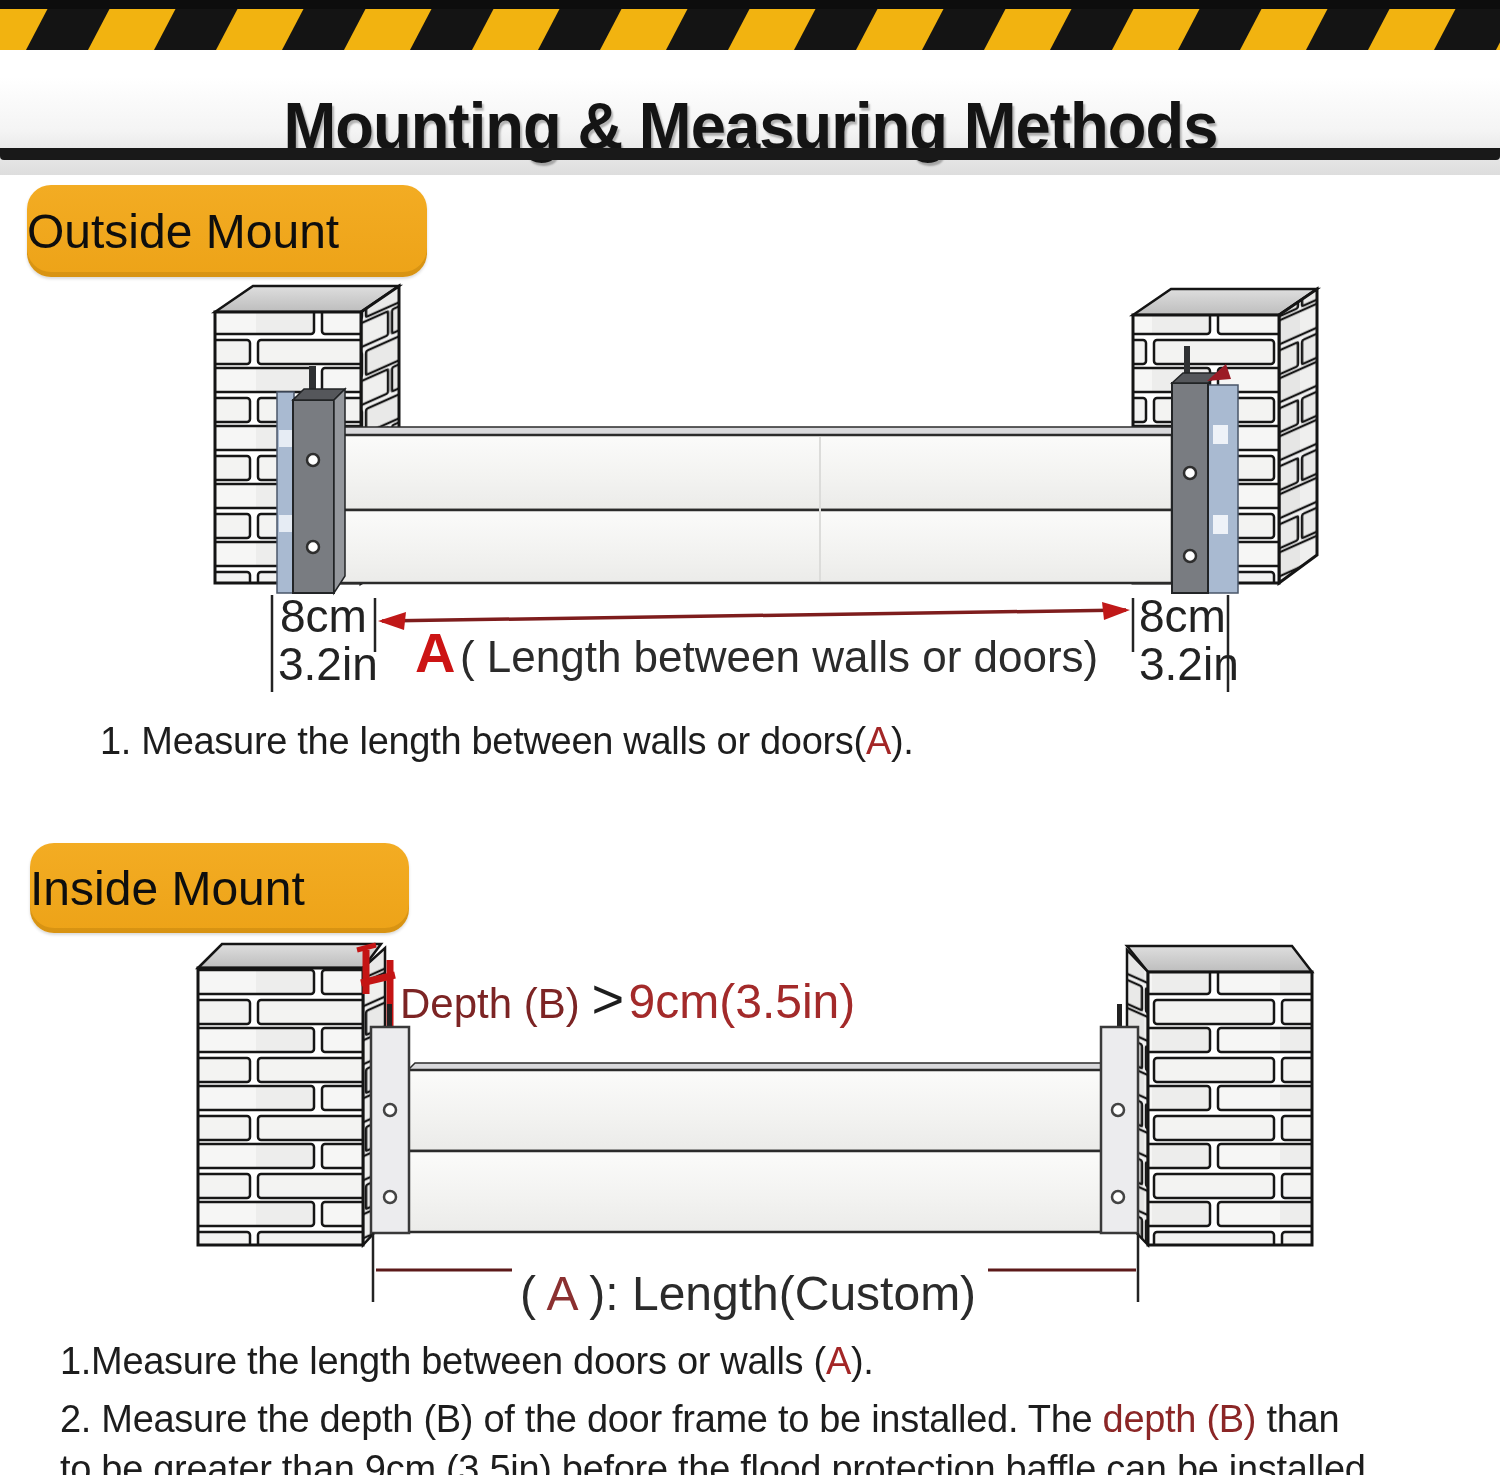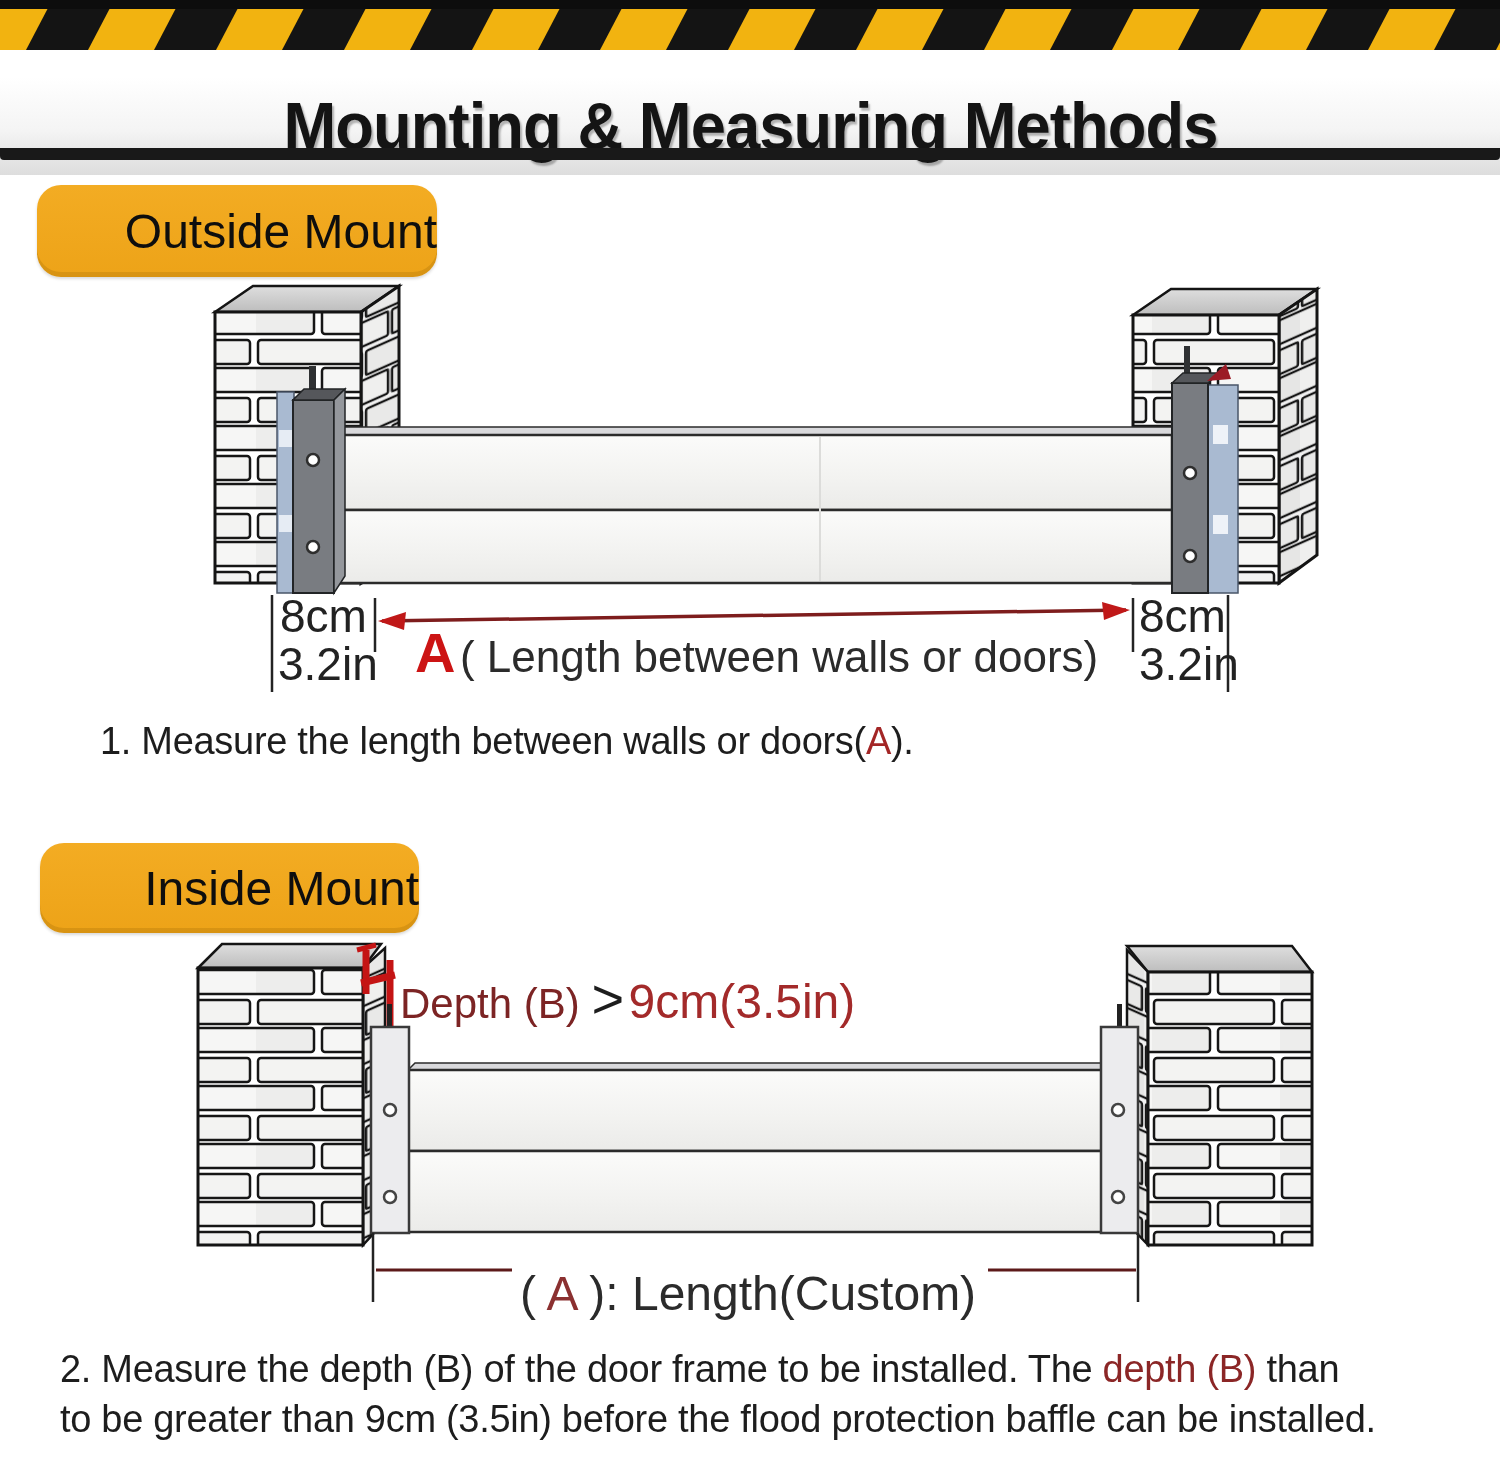--- a/index.html
+++ b/index.html
@@ -8,24 +8,24 @@
   .abs{position:absolute;}
   
   #hazard{left:0;top:0;width:1500px;height:50px;}
   #titleband{left:0;top:50px;width:1500px;height:98px;
     background:linear-gradient(180deg,#ffffff 0%,#f4f4f4 55%,#dddddd 100%);
     display:flex;align-items:center;justify-content:center;margin-top:27px;}
   #titleband h1{margin:0;font-size:66px;font-weight:bold;letter-spacing:-1px;color:#141414;
     transform:scaleX(0.96);text-shadow:2px 3px 2px rgba(0,0,0,0.28);}
   #blackbar{left:0;top:148px;width:1500px;height:12px;background:#191919;border-radius:0 0 4px 4px;}
   
-  .badge{display:flex;align-items:center;justify-content:flex-end;
+  .badge{display:flex;align-items:center;justify-content:flex-start;
     background:linear-gradient(180deg,#f3ac23 0%,#eda318 100%);
     border-radius:24px;box-shadow:inset 0 -5px 0 rgba(140,90,0,.22), 0 2px 3px rgba(0,0,0,.15);
-    font-size:48px;color:#0e0e0e;margin-left:10px;}
+    font-size:48px;color:#0e0e0e;}
   #badge-outside{left:27px;top:185px;width:400px;height:92px;}
   #badge-inside{left:30px;top:843px;width:379px;height:90px;}
   
   .steps p{margin:0;font-size:38px;line-height:54px;color:#1d1d1d;letter-spacing:-0.3px;white-space:nowrap;}
   .red-dim{color:#8b2626;}
   .red-a{color:#a32626;}
   #steps-outside{left:100px;top:714px;}
   #steps-inside{left:60px;top:1336px;}
   #steps-inside p{line-height:50px;}
   #steps-inside .gap{height:8px;}
@@ -220,18 +220,19 @@
       <line x1="988" y1="330" x2="1136" y2="330" stroke="#5d1a1a" stroke-width="3"></line>
     </g>
     <text x="748" y="370" text-anchor="middle" font-size="48">
       <tspan fill="#2b2b2b">(</tspan>
       <tspan fill="#8b3030">A</tspan>
       <tspan fill="#2b2b2b">): Length(Custom)</tspan>
     </text>
   </svg>
 
   <div id="steps-inside" class="abs steps">
+    <p><span>1.Measure the length between doors or walls (</span><span class="red-a">A</span><span>).</span></p>
     <div class="gap"></div>
     <p><span>2. Measure the depth (B) of the door frame to be installed. The </span><span class="red-dim">depth (B)</span><span> than</span></p>
     <p><span>to be greater than 9cm (3.5in) before the flood protection baffle can be installed.</span></p>
   </div>
 
 </div>
 
 </body></html>

